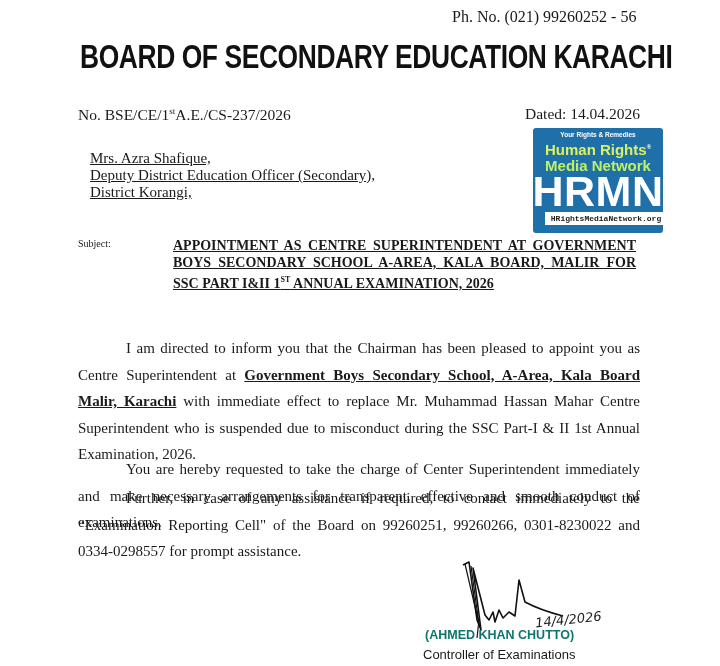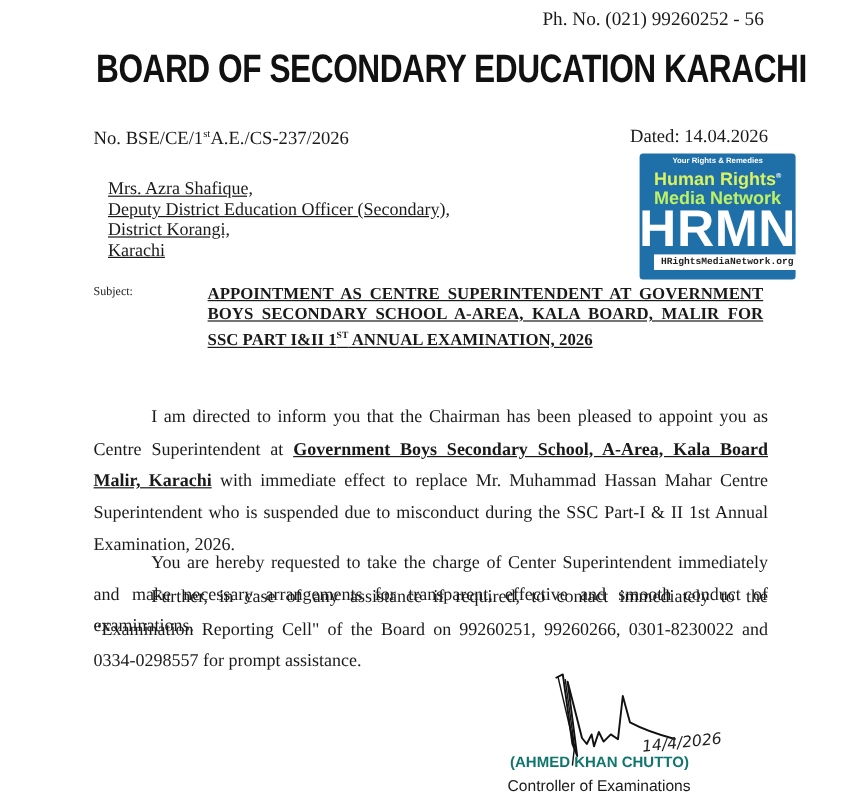--- a/index.html
+++ b/index.html
@@ -90,21 +90,20 @@
   <div class="l1"><span>Human Rights</span><sup style="font-size:6px;color:#fff">®</sup></div>
   <div class="l2">Media Network</div>
   <div class="big">HRMN</div>
   <div class="url">HRightsMediaNetwork.org</div>
 </div>
 
 <div class="abs address">
   <div>Mrs. Azra Shafique,</div>
   <div>Deputy District Education Officer (Secondary),</div>
   <div>District Korangi,</div>
-  <div>Karachi</div>
 </div>
 
 <div class="abs subject-label">Subject:</div>
 <div class="abs subject-text"><span>APPOINTMENT AS CENTRE SUPERINTENDENT AT GOVERNMENT BOYS SECONDARY SCHOOL A-AREA, KALA BOARD, MALIR FOR SSC PART I&amp;II 1</span><sup>ST</sup><span> ANNUAL EXAMINATION, 2026</span></div>
 
 <div class="abs para p1"><span class="indent"></span><span>I am directed to inform you that the Chairman has been pleased to appoint you as Centre Superintendent at </span><span class="u-bold">Government Boys Secondary School, A-Area, Kala Board Malir, Karachi</span><span> with immediate effect to replace Mr. Muhammad Hassan Mahar Centre Superintendent who is suspended due to misconduct during the SSC Part-I &amp; II 1st Annual Examination, 2026.</span></div>
 
 <div class="abs para p2"><span class="indent"></span><span>You are hereby requested to take the charge of Center Superintendent immediately and make necessary arrangements for transparent, effective and smooth conduct of examinations.</span></div>
 
 <div class="abs para p3"><span class="indent"></span><span>Further, in case of any assistance if required, to contact immediately to the “Examination Reporting Cell" of the Board on 99260251, 99260266, 0301-8230022 and 0334-0298557 for prompt assistance.</span></div>

